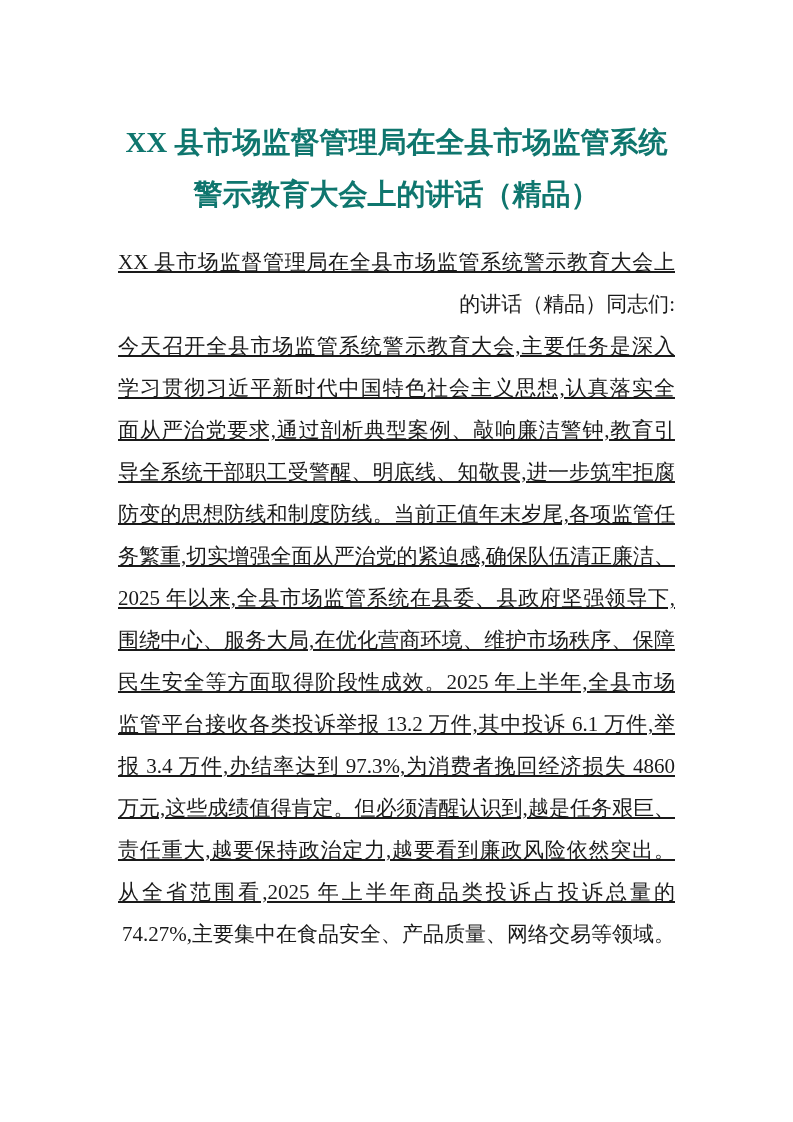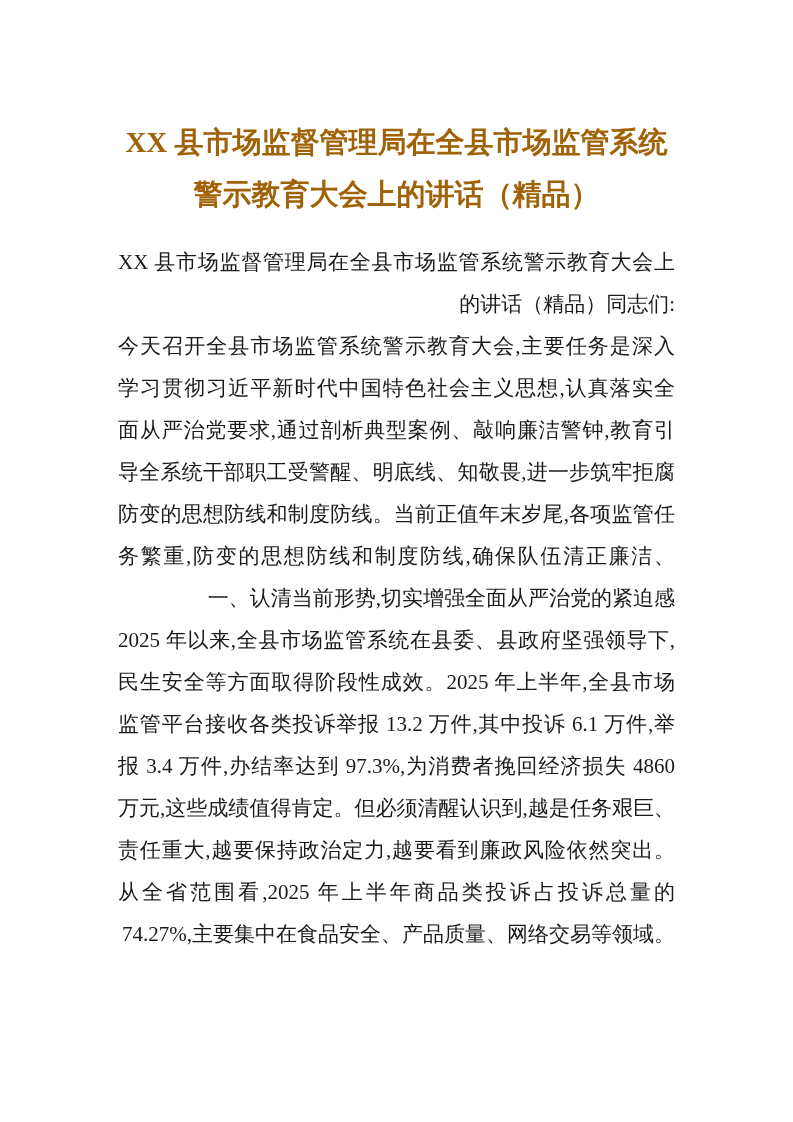--- a/index.html
+++ b/index.html
@@ -15,38 +15,39 @@
     overflow: hidden;
     font-family: "Liberation Serif", "DejaVu Serif", serif;
     color: #000000;
   }
   .doc-title {
     padding-top: 116px;
     text-align: center;
     font-weight: bold;
     font-size: 29px;
     line-height: 52px;
-    color: #a16207;
+    color: #0f766e;
   }
   .doc-body {
     margin: 21px 118px 0 118px;
     font-size: 21px;
     color: #1a1a1a;
   }
   .line {
     height: 42px;
     line-height: 42px;
     white-space: nowrap;
     overflow: hidden;
   }
   .line.justify {
     white-space: normal;
     text-align: justify;
     text-align-last: justify;
     text-justify: inter-ideograph;
+    text-decoration: underline;
   }
   .line.plain {
     text-align: right;
   }
 </style>
 </head>
 <body>
 
 <div class="page">
 
@@ -56,23 +57,23 @@
   </div>
 
   <div class="doc-body">
     <div class="line justify">XX 县市场监督管理局在全县市场监管系统警示教育大会上</div>
     <div class="line plain">的讲话（精品）同志们:</div>
     <div class="line justify">今天召开全县市场监管系统警示教育大会,主要任务是深入</div>
     <div class="line justify">学习贯彻习近平新时代中国特色社会主义思想,认真落实全</div>
     <div class="line justify">面从严治党要求,通过剖析典型案例、敲响廉洁警钟,教育引</div>
     <div class="line justify">导全系统干部职工受警醒、明底线、知敬畏,进一步筑牢拒腐</div>
     <div class="line justify">防变的思想防线和制度防线。当前正值年末岁尾,各项监管任</div>
-    <div class="line justify">务繁重,防变的思想防线和制度防线,确保队伍清正廉洁、</div>
-    <div class="line plain">一、认清当前形势,切实增强全面从严治党的紧迫感</div>
+    <div class="line justify">务繁重,切实增强全面从严治党的紧迫感,确保队伍清正廉洁、</div>
     <div class="line justify">2025 年以来,全县市场监管系统在县委、县政府坚强领导下,</div>
+    <div class="line justify">围绕中心、服务大局,在优化营商环境、维护市场秩序、保障</div>
     <div class="line justify">民生安全等方面取得阶段性成效。2025 年上半年,全县市场</div>
     <div class="line justify">监管平台接收各类投诉举报 13.2 万件,其中投诉 6.1 万件,举</div>
     <div class="line justify">报 3.4 万件,办结率达到 97.3%,为消费者挽回经济损失 4860</div>
     <div class="line justify">万元,这些成绩值得肯定。但必须清醒认识到,越是任务艰巨、</div>
     <div class="line justify">责任重大,越要保持政治定力,越要看到廉政风险依然突出。</div>
     <div class="line justify">从全省范围看,2025 年上半年商品类投诉占投诉总量的</div>
     <div class="line plain">74.27%,主要集中在食品安全、产品质量、网络交易等领域。</div>
   </div>
 
 </div>

